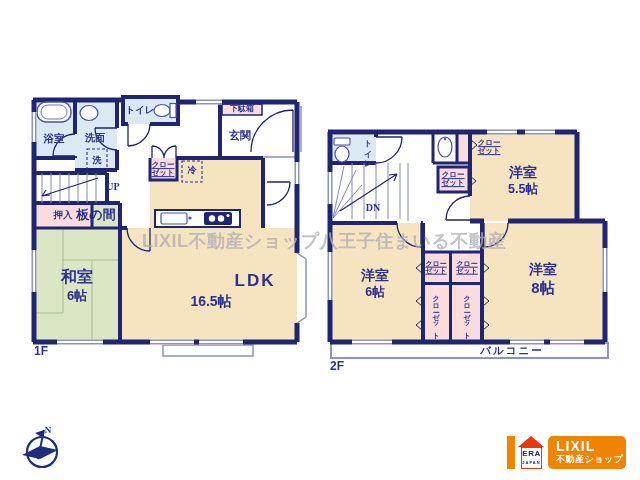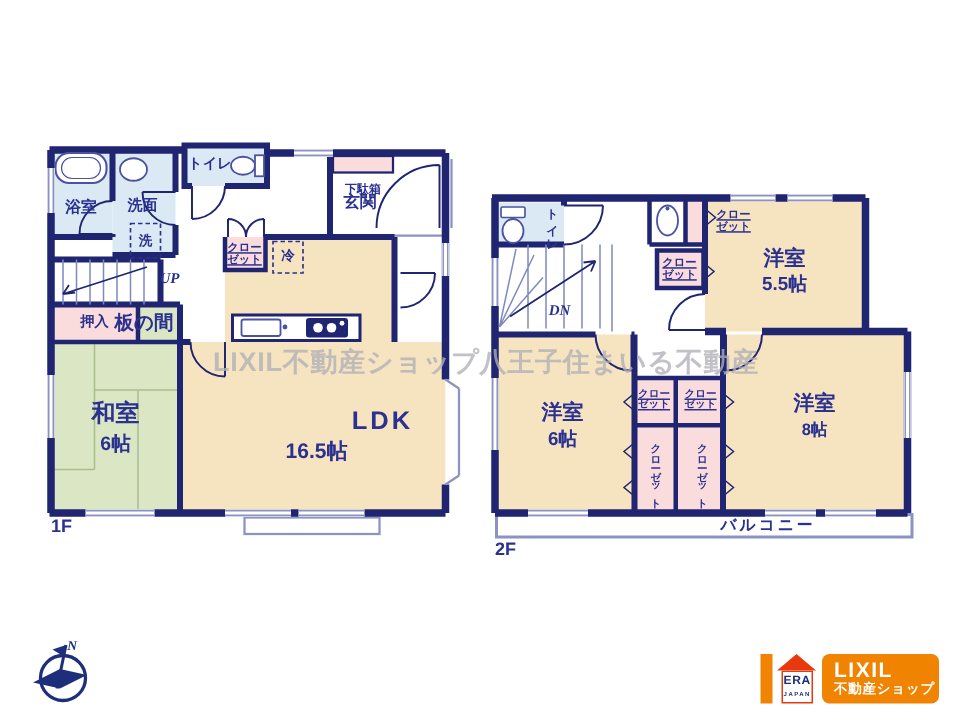--- a/index.html
+++ b/index.html
@@ -1,24 +1,24 @@
 <!DOCTYPE html>
 <html><head>
 <meta charset="utf-8">
 <style>
   html,body{margin:0;padding:0;background:#fff;}
   #stage{position:relative;width:640px;height:480px;background:#fff;overflow:hidden;
          font-family:"Liberation Sans","DejaVu Sans",sans-serif;}
   #plan-svg{position:absolute;left:0;top:0;}
   .lbl{position:absolute;transform:translate(-50%,-50%);color:#2b3190;font-weight:bold;
-       white-space:nowrap;text-align:center;line-height:1.05;
+       white-space:nowrap;text-align:right;line-height:1.05;
        font-family:"Liberation Sans","DejaVu Sans",sans-serif;}
   .twol span{display:block;text-decoration:underline;}
   .v{writing-mode:vertical-rl;text-orientation:upright;letter-spacing:1px;white-space:normal;}
-  .serifital{font-family:"Liberation Serif","DejaVu Serif",serif;font-style:italic;}
+  .serifital{font-family:"Liberation Serif","DejaVu Serif",serif;}
   .ls2{letter-spacing:2px;margin-left:44px;}
   #watermark{position:absolute;left:142px;top:229px;font-size:18px;font-weight:bold;
              color:rgba(176,175,183,0.78);white-space:nowrap;letter-spacing:0.5px;
              font-family:"Liberation Sans","DejaVu Sans",sans-serif;}
   
   #logo{position:absolute;left:507px;top:436px;height:33px;display:flex;align-items:stretch;}
   #logo .bar{width:8px;background:#f08300;margin-right:3px;}
   .era-house{position:relative;width:27px;margin-right:3px;}
   .era-roof{position:absolute;left:0;top:0;width:0;height:0;
             border-left:13.5px solid transparent;border-right:13.5px solid transparent;
@@ -183,21 +183,21 @@
     <polygon points="22,455 40,446 58,450 40,459" fill="#1d2f7b"></polygon>
     <path d="M38,459 L44,430" stroke="#1d2f7b" stroke-width="2" fill="none"></path>
     <polygon points="44,430 35,433 43,438" fill="#1d2f7b"></polygon>
   </g>
 </svg>
 
 <div class="lbl" style="left:54px;top:139px;font-size:10.5px">浴室</div>
 <div class="lbl" style="left:95px;top:138px;font-size:10px">洗面</div>
 <div class="lbl" style="left:97px;top:161px;font-size:9px">洗</div>
 <div class="lbl" style="left:140px;top:110px;font-size:9.5px">トイレ</div>
-<div class="lbl" style="left:242px;top:127px;font-size:8px">下駄箱</div>
+<div class="lbl" style="left:242px;top:109px;font-size:8px">下駄箱</div>
 <div class="lbl" style="left:240px;top:136px;font-size:11px">玄関</div>
 <div class="lbl twol" style="left:163px;top:169px;font-size:7.5px">
   <span>クロー</span>
   <span>ゼット</span>
 </div>
 <div class="lbl" style="left:192px;top:171px;font-size:9px">冷</div>
 <div class="lbl serifital" style="left:113px;top:187px;font-size:10px">UP</div>
 <div class="lbl" style="left:63px;top:215px;font-size:9.5px">押入</div>
 <div class="lbl" style="left:96px;top:215px;font-size:13px">板の間</div>
 <div class="lbl" style="left:77px;top:277px;font-size:16px">和室</div>
@@ -214,21 +214,21 @@
 </div>
 <div class="lbl twol" style="left:453px;top:179px;font-size:7.5px">
   <span>クロー</span>
   <span>ゼット</span>
 </div>
 <div class="lbl" style="left:523px;top:172px;font-size:14px">洋室</div>
 <div class="lbl" style="left:523px;top:190px;font-size:12.5px">5.5帖</div>
 <div class="lbl" style="left:375px;top:275px;font-size:14px">洋室</div>
 <div class="lbl" style="left:375px;top:293px;font-size:12.5px">6帖</div>
 <div class="lbl" style="left:543px;top:269px;font-size:14px">洋室</div>
-<div class="lbl" style="left:543px;top:288px;font-size:11px">8帖</div>
+<div class="lbl" style="left:543px;top:288px;font-size:15px">8帖</div>
 <div class="lbl twol" style="left:436px;top:267px;font-size:7px">
   <span>クロー</span>
   <span>ゼット</span>
 </div>
 <div class="lbl twol" style="left:467px;top:267px;font-size:7px">
   <span>クロー</span>
   <span>ゼット</span>
 </div>
 <div class="lbl v" style="left:436px;top:313px;font-size:7px">クローゼット</div>
 <div class="lbl v" style="left:467px;top:313px;font-size:7px">クローゼット</div>

